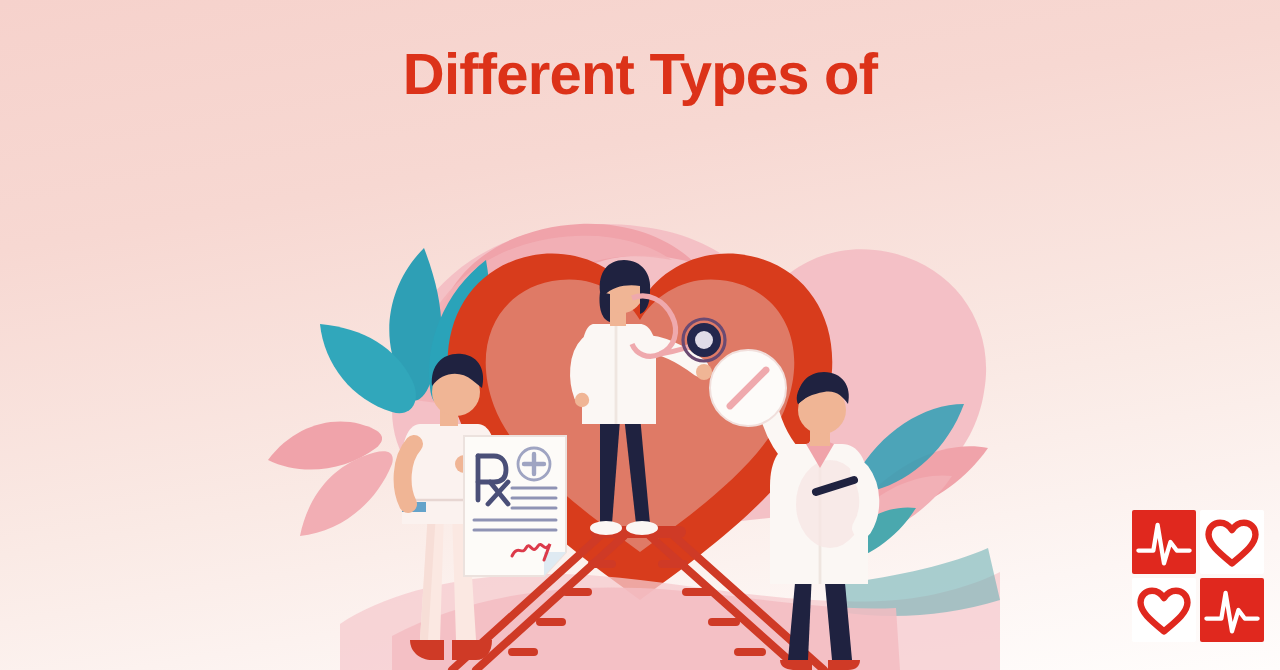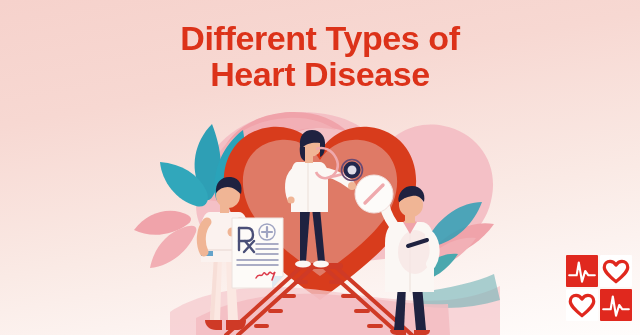--- a/index.html
+++ b/index.html
@@ -12,21 +12,21 @@
     background:linear-gradient(170deg,#f6d2cc 0%,#f7d8d2 28%,#faeae5 62%,#fdf6f4 85%,#fffdfc 100%);
     overflow:hidden;
   }
   
   #title-block {
     position:absolute; left:0; top:20px; width:640px;
     text-align:center; z-index:40;
   }
   #title-block .line {
     display:block;
-    font-size:34px; font-weight:bold; letter-spacing:-0.4px;
+    font-size:29px; font-weight:bold; letter-spacing:-0.4px;
     line-height:36px; color:var(--titleColor,#dc3219);
     font-family:"Liberation Sans", sans-serif;
   }
   
   #illustration { position:absolute; left:0; top:0; width:640px; height:335px; z-index:10; }
   #illustration svg { display:block; width:640px; height:335px; }
   
   #logo {
     position:absolute; right:8px; bottom:14px;
     width:66px; height:66px; z-index:50;
@@ -242,21 +242,20 @@
           <circle cx="374" cy="194" r="19" fill="#fdfbf9" stroke="#f1dfdc" stroke-width="1"></circle>
           <path d="M365 203 L383 185" stroke="#efa9ad" stroke-width="3.4" stroke-linecap="round"></path>
         </g>
 
       </g>
     </svg>
   </div>
 
   <div id="title-block" style="--titleColor: #dc3219;">
     <span class="line">Different Types of</span>
-    <span class="line">Heart Disease</span>
   </div>
 
   <div id="logo">
     <div class="cell fill" style="background: rgb(224, 40, 30);">
       <svg viewBox="0 0 30 30" xmlns="http://www.w3.org/2000/svg">
         <path d="M3 19 L10 19 L12 7 L15 25 L18 15 L21 19 L27 19" fill="none" stroke="#ffffff" stroke-width="2" stroke-linejoin="round" stroke-linecap="round"></path>
       </svg>
     </div>
     <div class="cell blank" style="background: rgb(255, 255, 255);">
       <svg viewBox="0 0 30 30" xmlns="http://www.w3.org/2000/svg">

